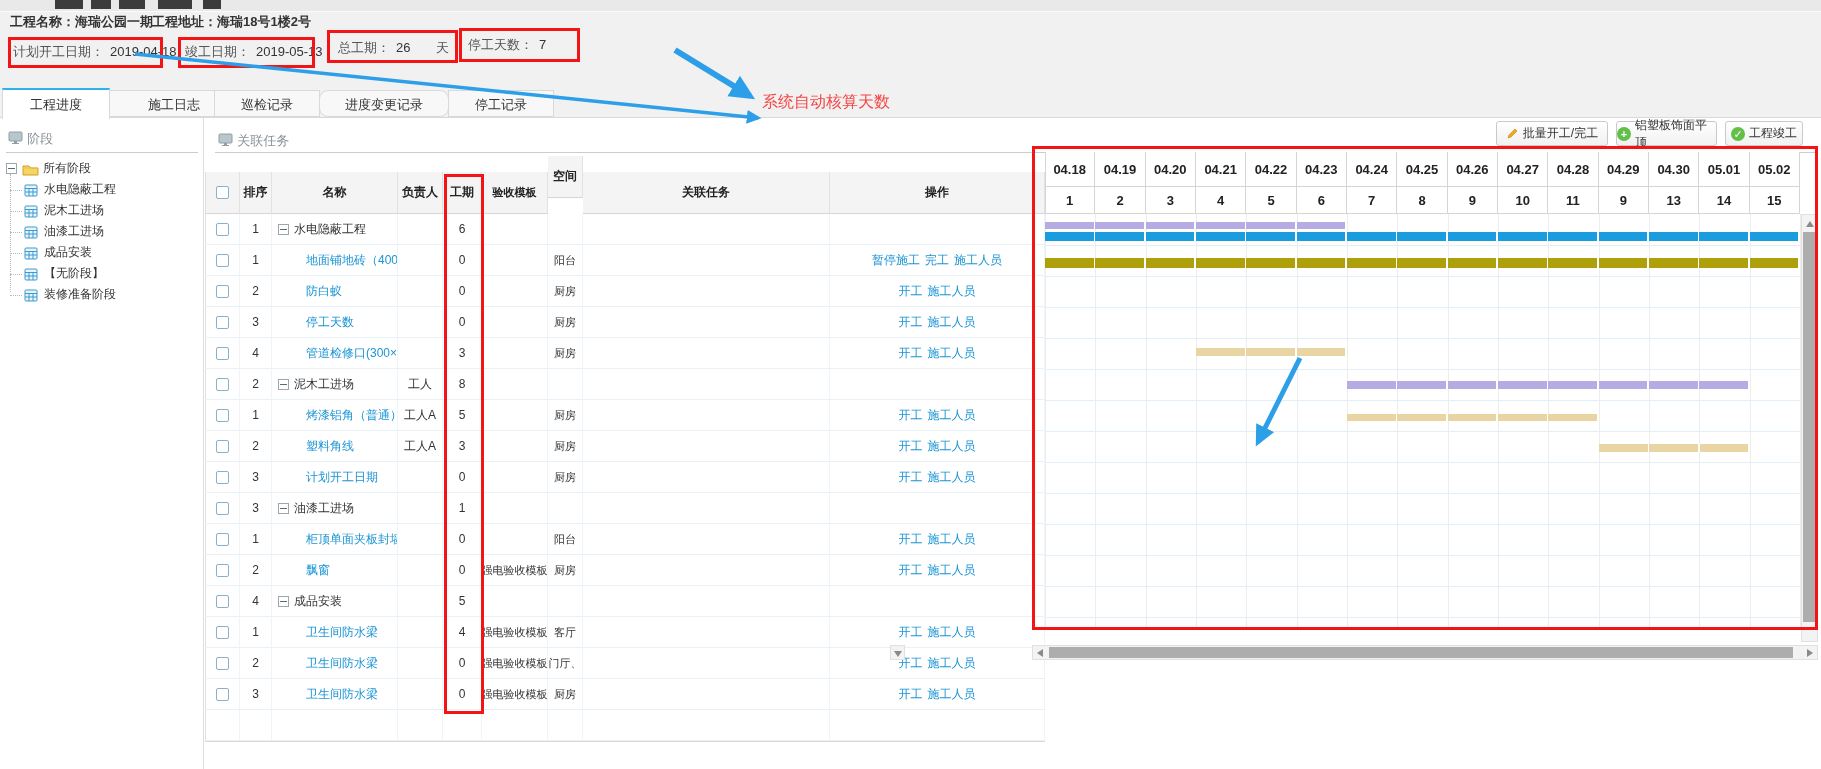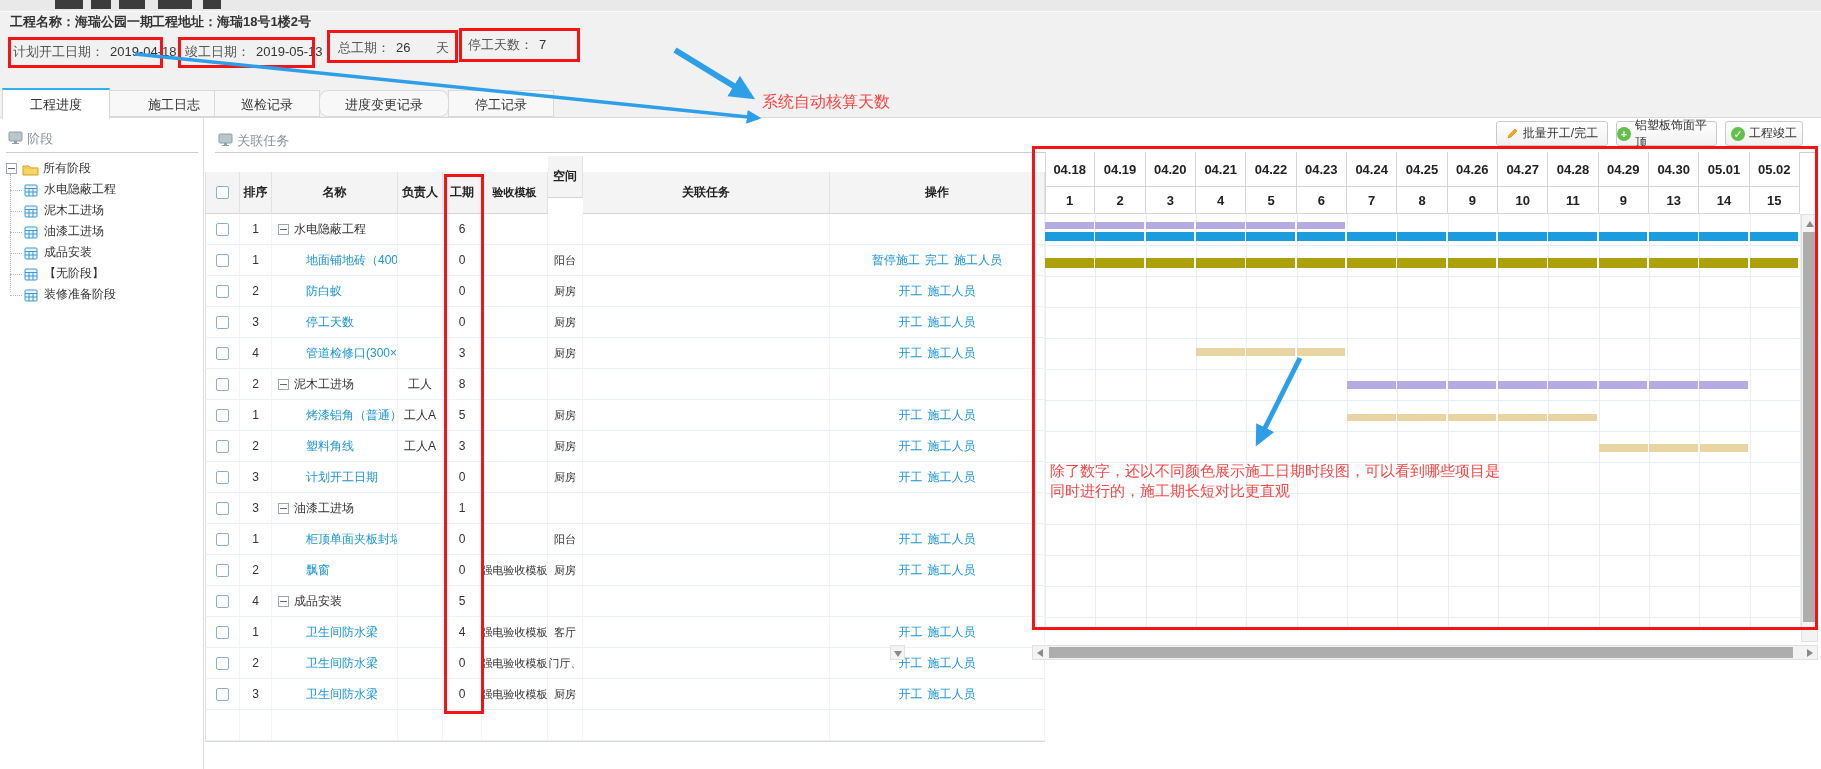--- a/index.html
+++ b/index.html
@@ -584,24 +584,20 @@
   </div>
 
   <div class="redbox" style="left:8px;top:37px;width:155px;height:31px;"></div>
   <div class="redbox" style="left:178px;top:37px;width:137px;height:31px;"></div>
   <div class="redbox" style="left:327px;top:30px;width:131px;height:33px;"></div>
   <div class="redbox" style="left:459px;top:28px;width:121px;height:34px;"></div>
   <div class="redbox" style="left:444px;top:174px;width:40px;height:540px;"></div>
   <div class="redbox" style="left:1032px;top:146px;width:786px;height:484px;"></div>
 
   <div class="rednote" style="left:762px;top:92px;font-size:16px;">系统自动核算天数</div>
-  <div class="rednote" style="left:1050px;top:461px;font-size:15px;line-height:20px;width:620px;">
-    <div>除了数字，还以不同颜色展示施工日期时段图，可以看到哪些项目是</div>
-    <div>同时进行的，施工期长短对比更直观</div>
-  </div>
 
   <svg class="abs" style="left:0;top:0;z-index:22;pointer-events:none;" width="1821" height="769">
     <defs>
       <marker id="ah" markerWidth="5" markerHeight="5" refX="3.2" refY="2" orient="auto">
         <path d="M0,0 L4.2,2 L0,4 Z" fill="#2d9fe8"></path>
       </marker>
     </defs>
     <line x1="135" y1="54" x2="758" y2="118" stroke="#2d9fe8" stroke-width="3.5" marker-end="url(#ah)"></line>
     <line x1="675" y1="50" x2="750" y2="96" stroke="#2d9fe8" stroke-width="6" marker-end="url(#ah)"></line>
     <line x1="1300" y1="358" x2="1258" y2="442" stroke="#2d9fe8" stroke-width="5" marker-end="url(#ah)"></line>

